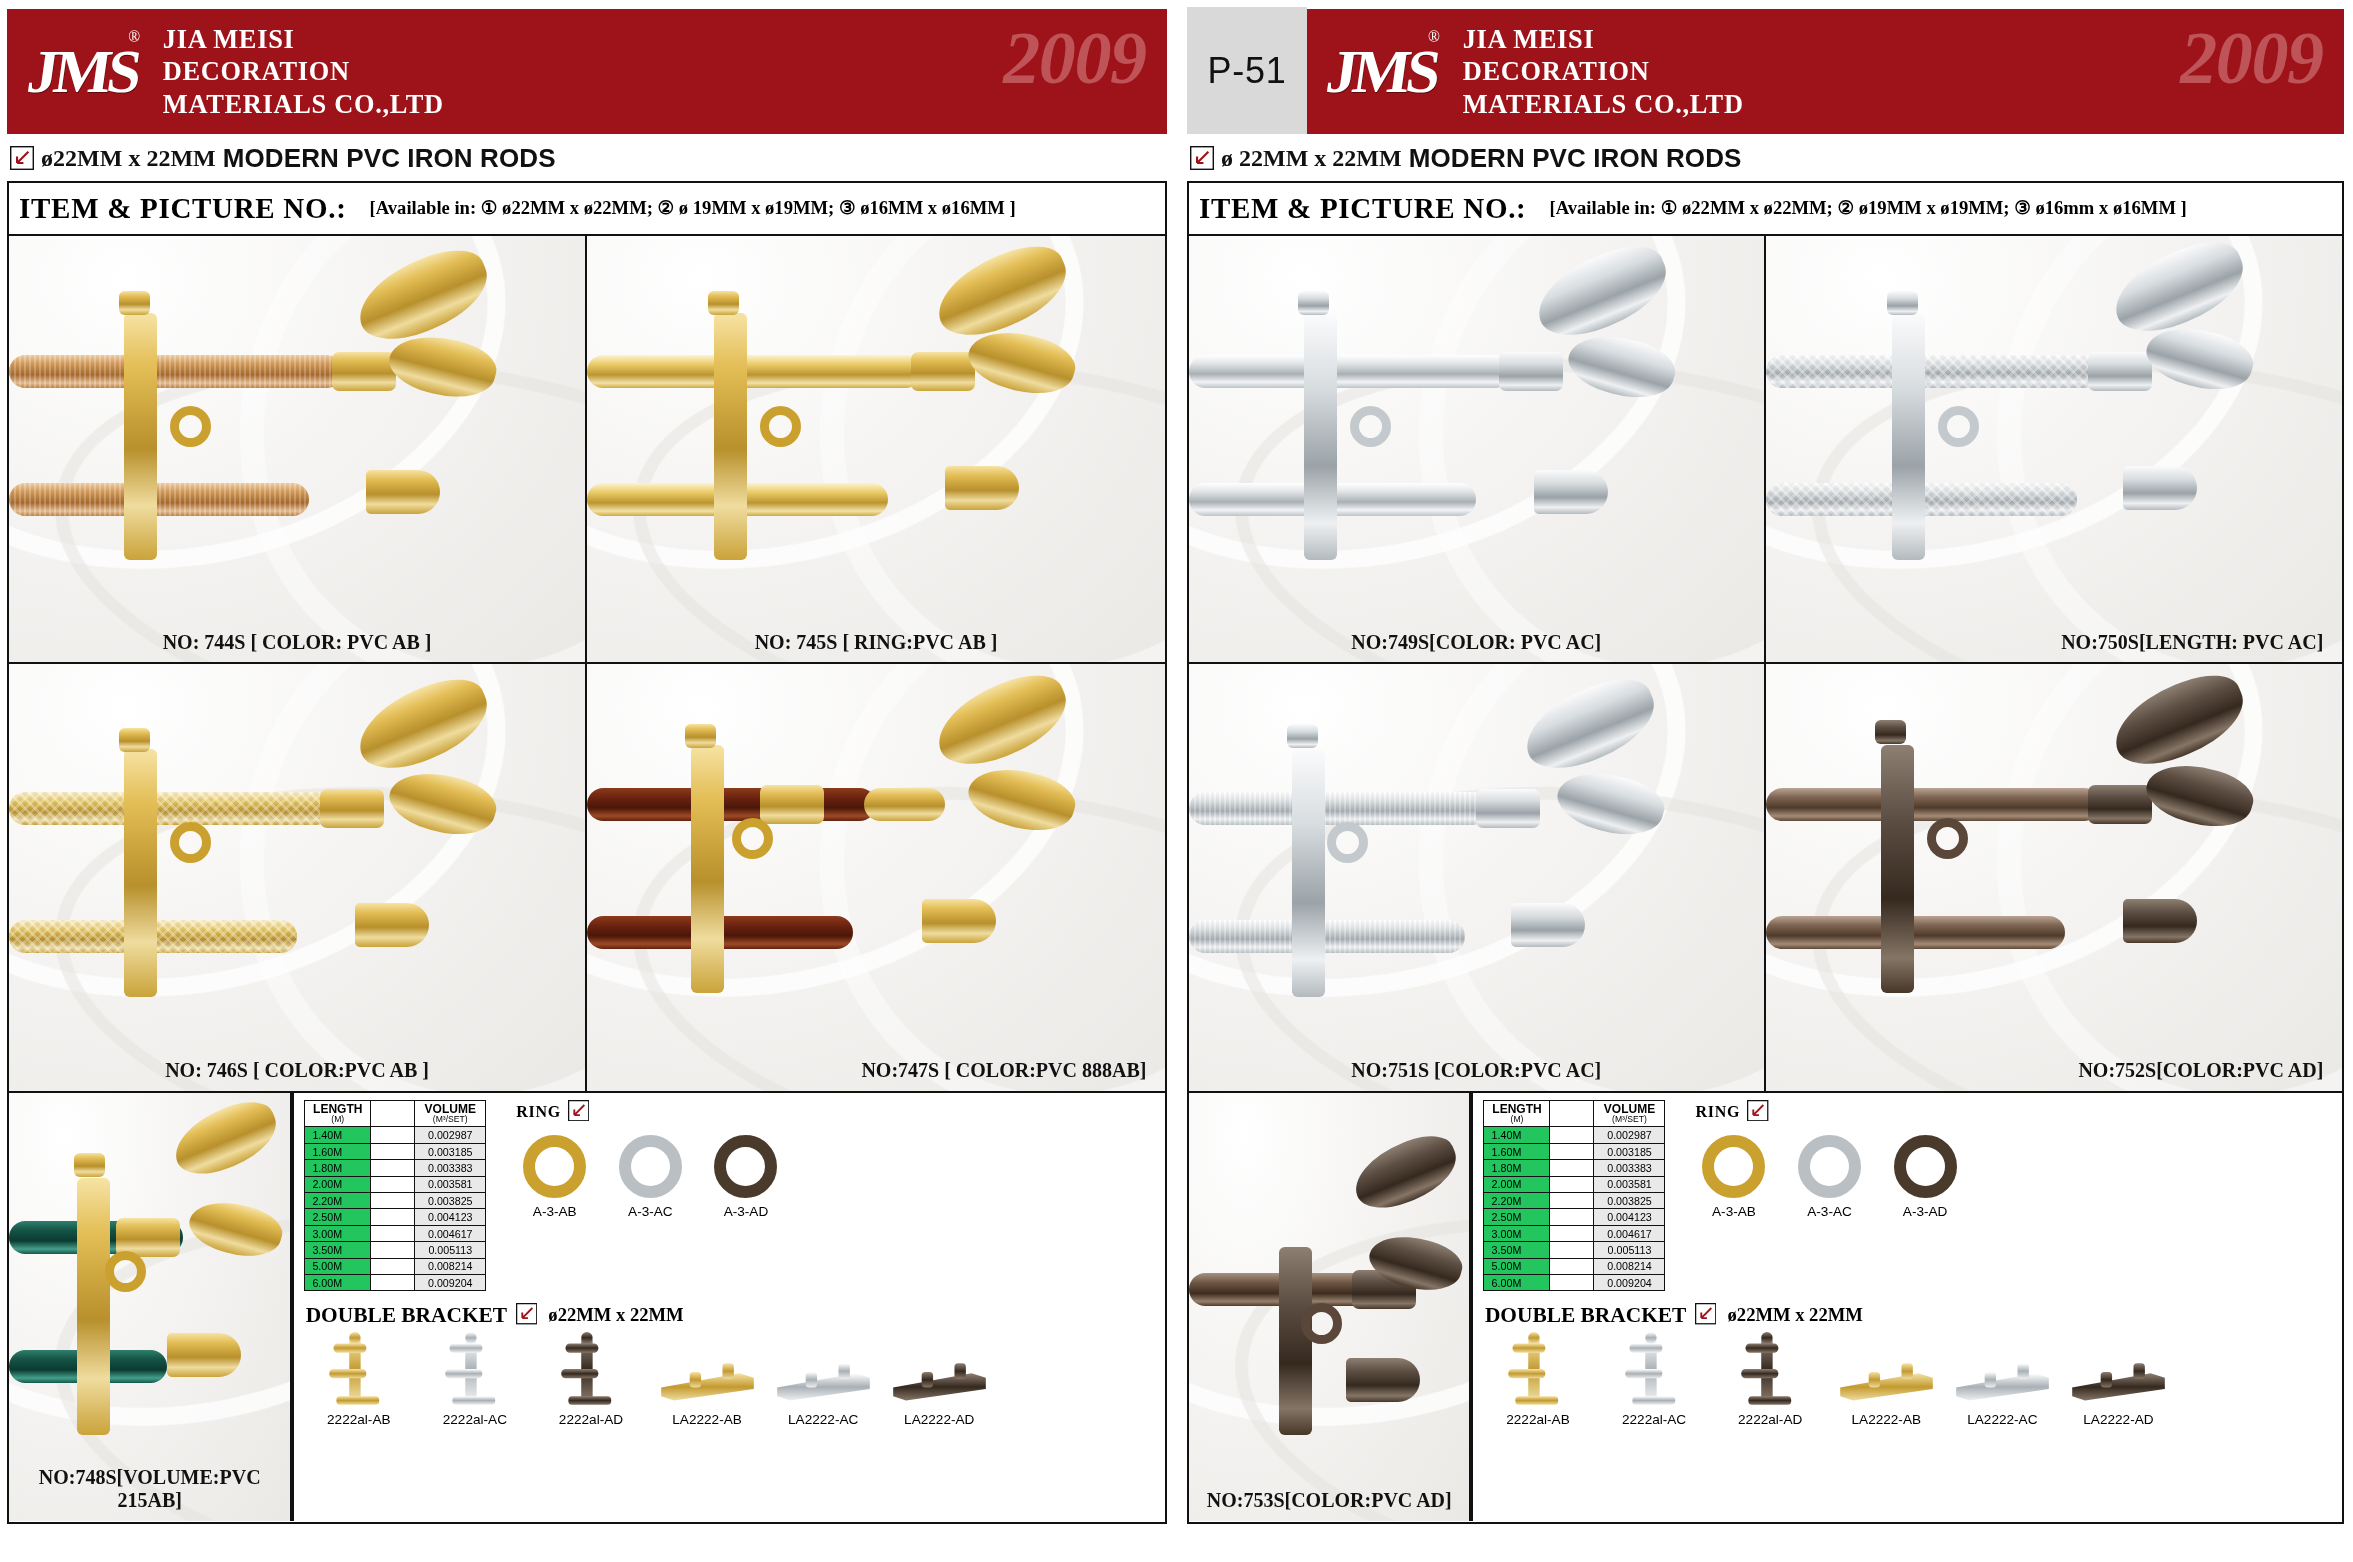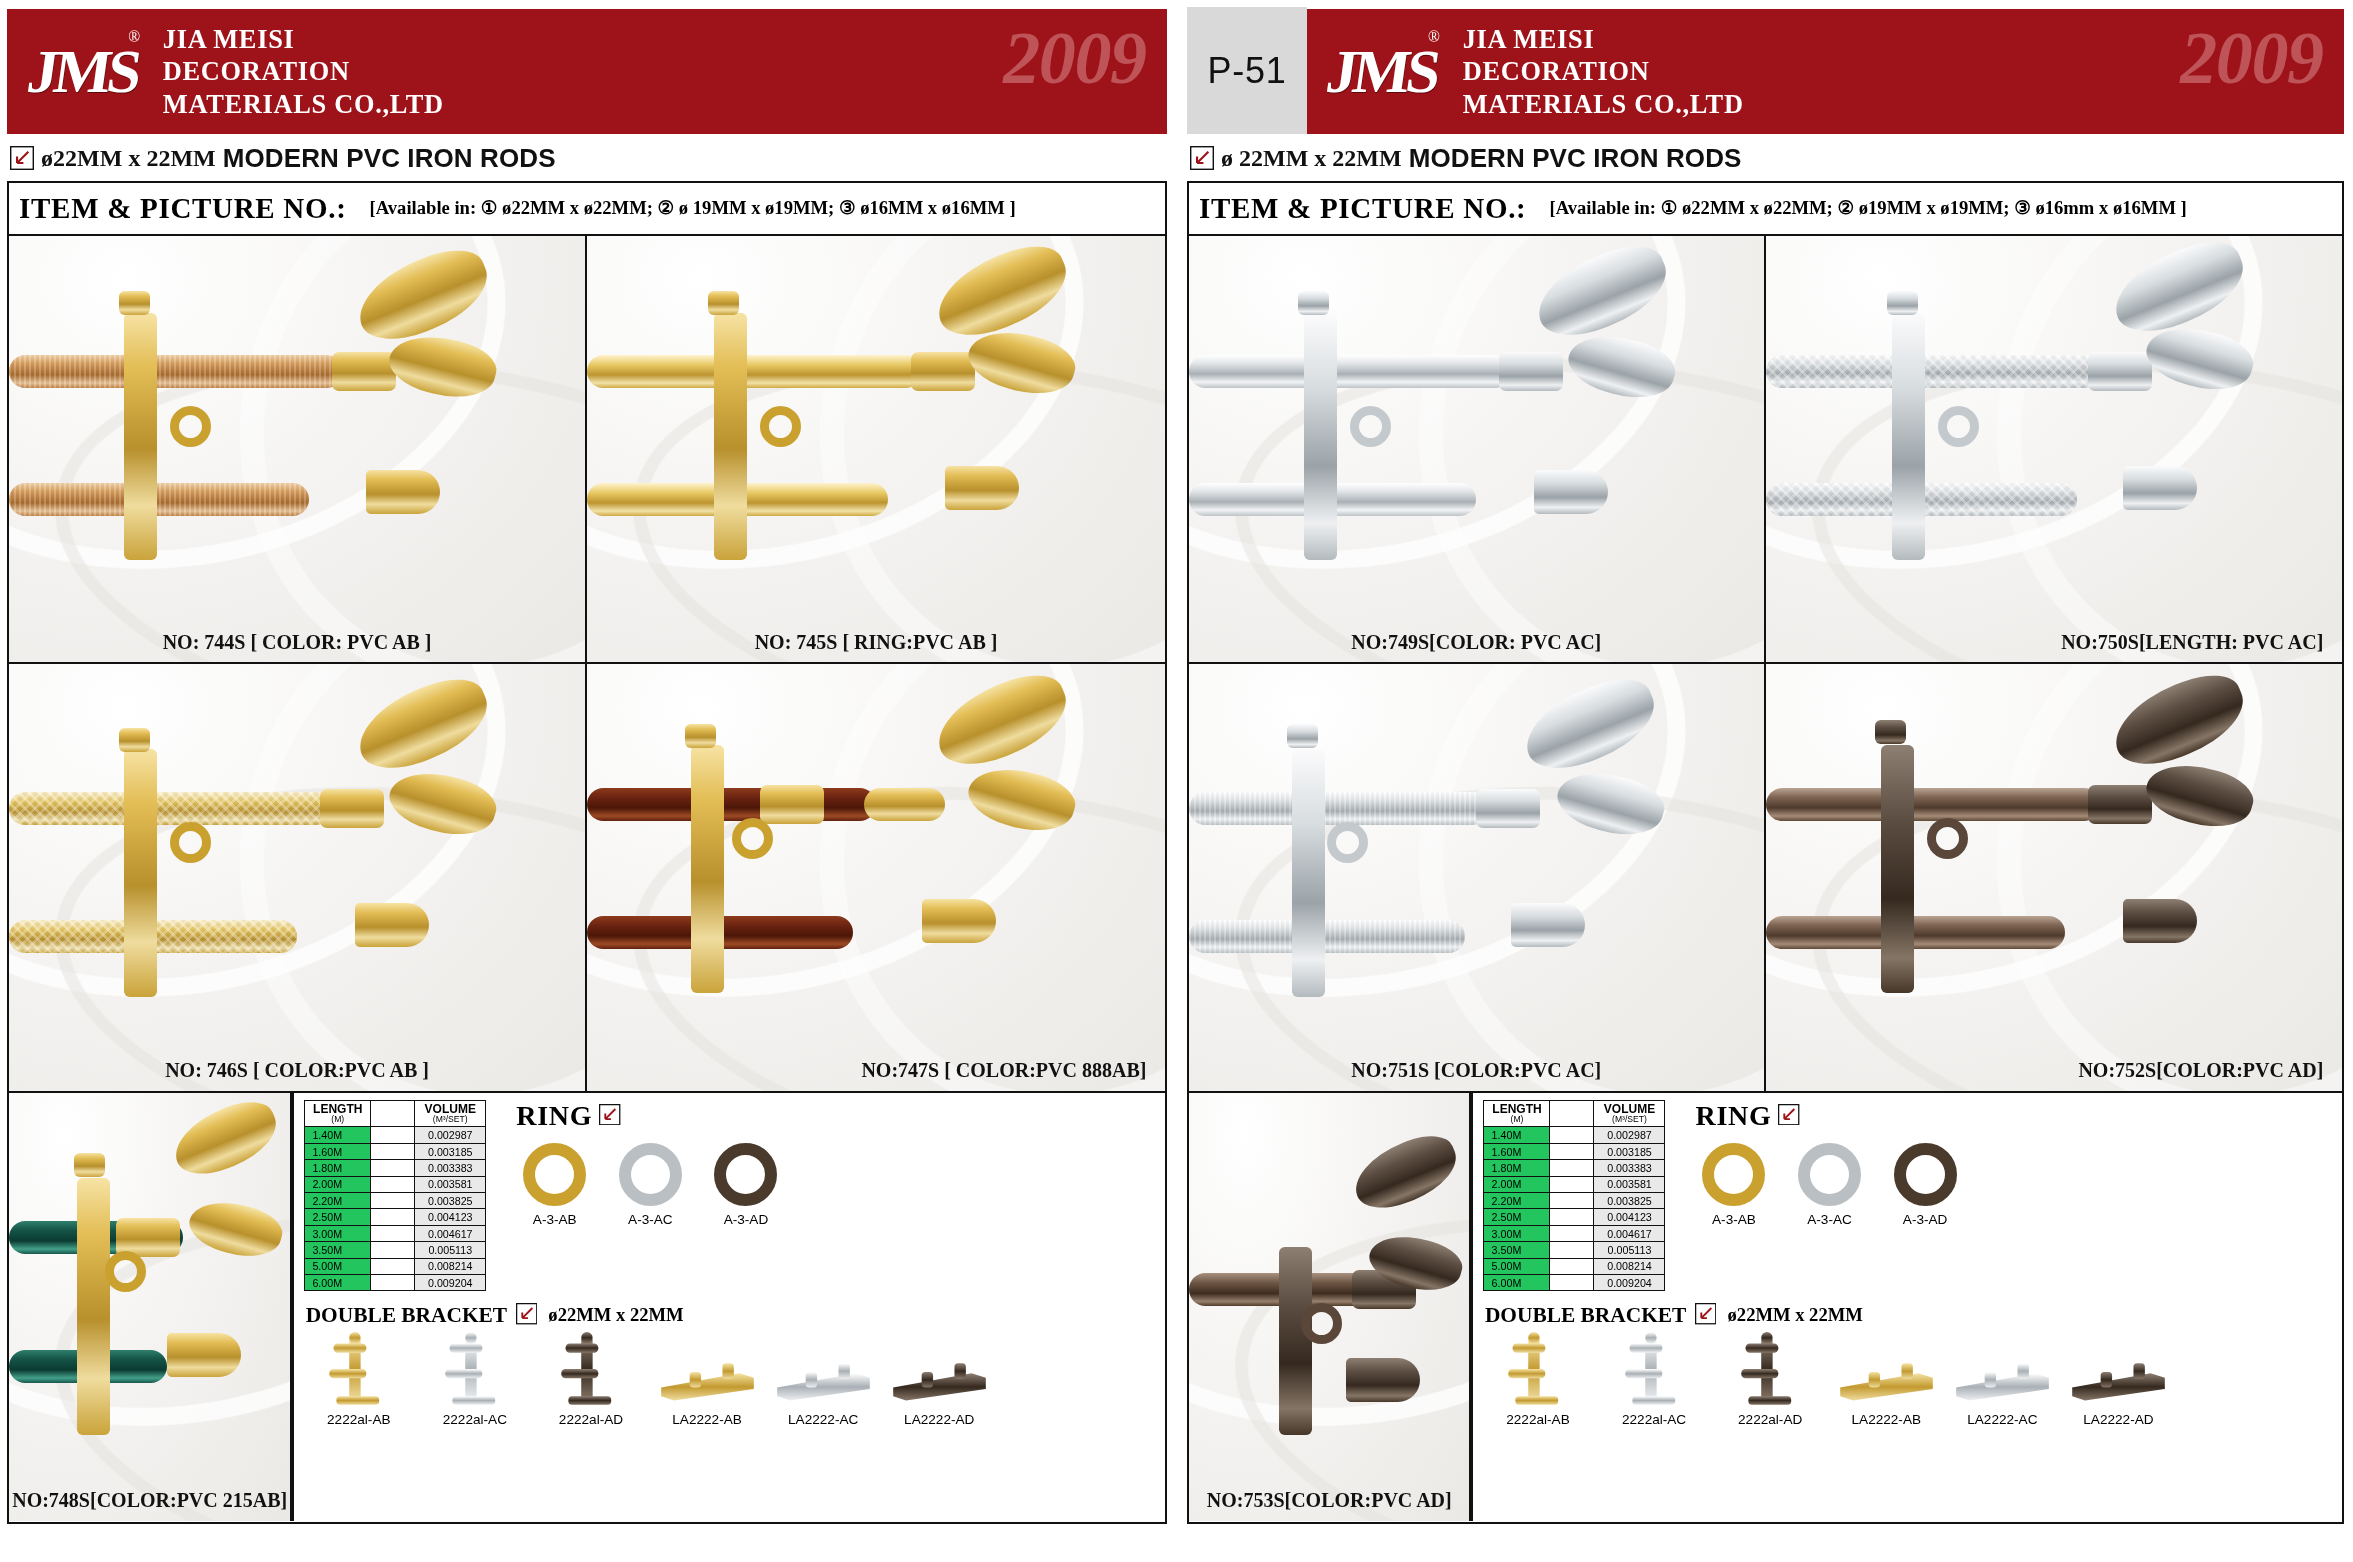--- a/index.html
+++ b/index.html
@@ -149,21 +149,21 @@
     line-height:1.05;
   }
   .tbl th .u { font-size:8.6px; font-weight:normal; display:block; }
   .tbl td {
     border:0.7px solid #111; font-size:10.7px; padding:1.4px 5.7px; text-align:center; height:16.4px;
   }
   .tbl td.len { background:#22c55e; width:66px; text-align:left; padding-left:7.1px;}
   .tbl td.mid { background:#ffffff; width:44px; }
   .tbl td.vol { background:#e9e9e9; width:71px; }
   .ring-head {
-    font-family:"Liberation Serif", serif; font-weight:bold; font-size:28px; letter-spacing:0.7px;
+    font-family:"Liberation Serif", serif; font-weight:bold; font-size:16px; letter-spacing:0.7px;
     display:flex; align-items:center; gap:7.1px; margin-bottom:4.3px;
   }
   .ring-row { display:flex; gap:18.6px; margin-top:11.4px; }
   .ring-item { text-align:center; width:77px; }
   .ring-big {
     width:63px; height:63px; border-radius:50%; margin:0 auto 5.7px auto;
     border:12px solid #caa02e; position:relative;
   }
   .ring-big.ac { border-color:#b9bfc3; }
   .ring-big.ad { border-color:#4a3a2c; }
@@ -313,21 +313,21 @@
             <div class="rod top g-green" style="left:0;top:30%;width:62%"></div>
             <div class="rod bot g-green" style="left:0;top:60%;width:56%"></div>
             <div class="sleeve g-ab" style="left:38%;top:calc(30% - 2.9px)"></div>
             <div class="bracket g-ab" style="left:24%;top:20%;height:60%"></div>
             <div class="knob g-ab" style="left:23%;top:14%"></div>
             <div class="ringo" style="left:34%;top:calc(30% + 30px)"></div>
             <div class="leaf g-ab" style="left:58%;top:4%;width:107px;height:57px"></div>
             <div class="leaf g-ab" style="left:64%;top:26%;transform:rotate(16deg);width:93px;height:50px"></div>
             <div class="finial g-ab" style="left:56%;top:56%"></div>
           </div>
-          <div class="cap">NO:748S[COLOR:PVC 215AB]</div>
+          <div class="cap">NO:748S[VOLUME:PVC 215AB]</div>
         </div>
 
         <div class="cell r3 spec-cell" style="width:75.5%;border-right:none;">
           <div class="spec">
             <div class="spec-top">
               <table class="tbl">
                 <thead>
                   <tr>
                     <th>
                       <span>LENGTH</span>

